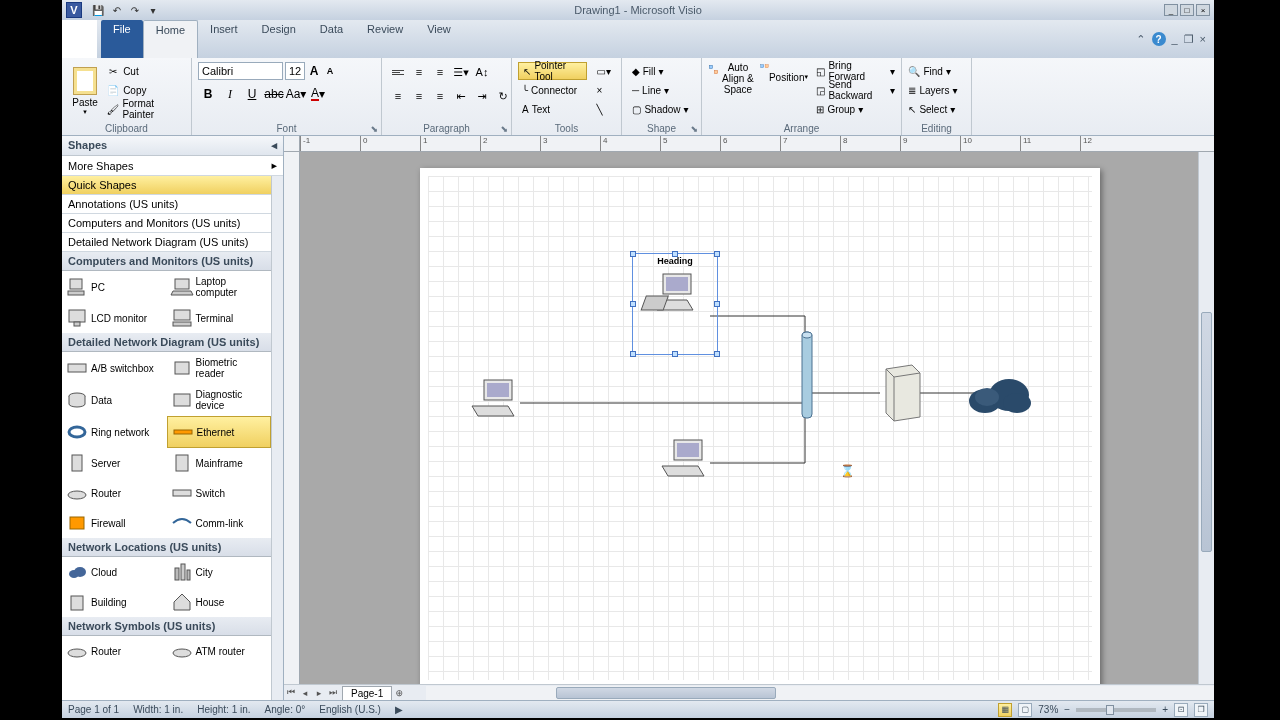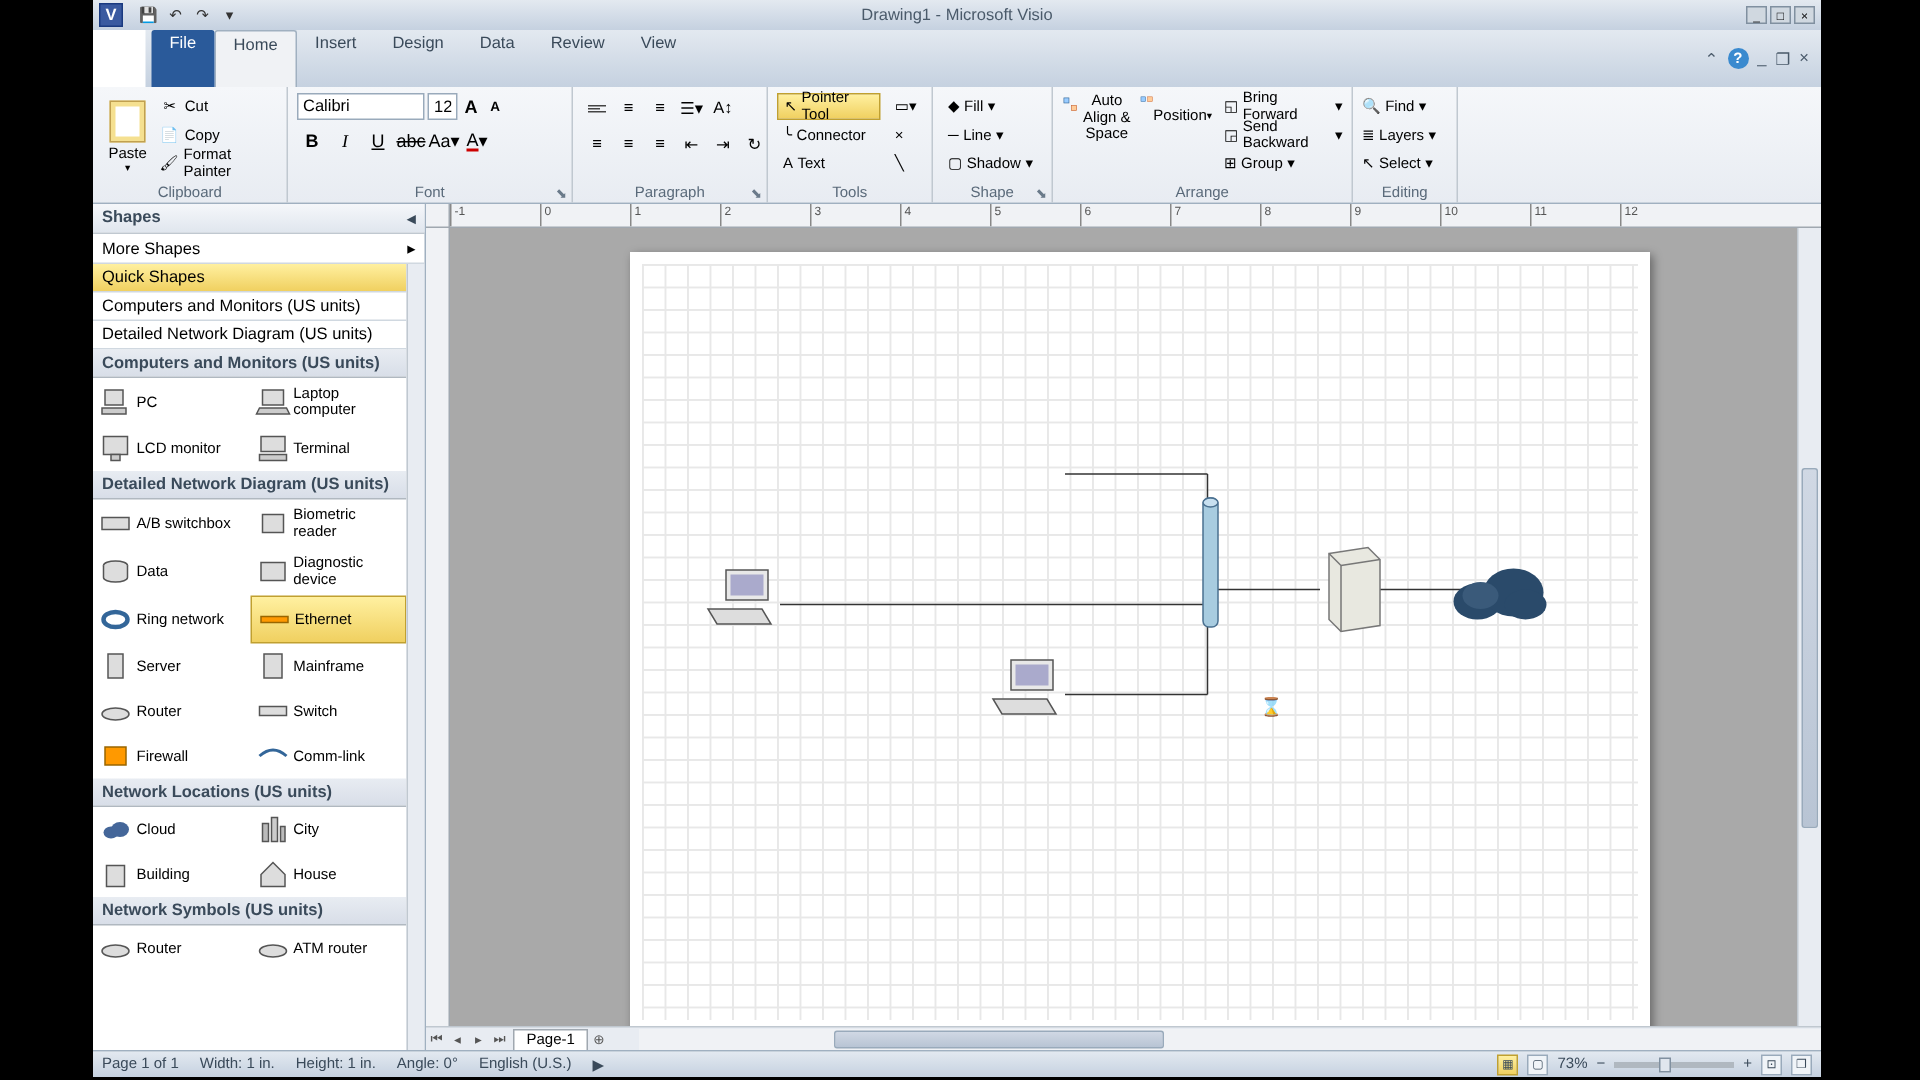--- a/index.html
+++ b/index.html
@@ -329,20 +329,21 @@
         <span>Shapes</span>
         <span>◂</span>
       </div>
       <div class="sp-cat">
           <span>More Shapes</span>
           <span>▸</span>
         </div>
       <div class="sp-body-wrap">
         <div class="sp-body">
           <div class="sp-cat yellow">Quick Shapes</div>
+          <div class="sp-cat">Annotations (US units)</div>
           <div class="sp-cat">Computers and Monitors (US units)</div>
           <div class="sp-cat">Detailed Network Diagram (US units)</div>
 
           <div class="sp-section">Computers and Monitors (US units)</div>
           <div class="sp-grid">
             <div class="sp-shape">
                 <div class="sp-ico">
                   <svg viewBox="0 0 22 20">
                     <rect x="4" y="2" width="12" height="10" fill="#ddd" stroke="#555"></rect>
                     <rect x="2" y="14" width="16" height="4" fill="#ccc" stroke="#555"></rect>
@@ -576,20 +577,41 @@
 
             <svg style="position:absolute;left:0;top:0;width:100%;height:100%;pointer-events:none">
               <line x1="100" y1="235" x2="385" y2="235" stroke="#333"></line>
               <line x1="385" y1="148" x2="385" y2="295" stroke="#333"></line>
               <line x1="290" y1="148" x2="385" y2="148" stroke="#333"></line>
               <line x1="290" y1="295" x2="385" y2="295" stroke="#333"></line>
               <line x1="385" y1="225" x2="460" y2="225" stroke="#333"></line>
               <line x1="500" y1="225" x2="560" y2="225" stroke="#333"></line>
             </svg>
 
+            <div class="dshape" style="left:215px;top:88px">
+              <div class="selected-box" style="left:-3px;top:-3px;width:86px;height:102px">
+                <div class="sel-handle" style="left:-3px;top:-3px"></div>
+                  <div class="sel-handle" style="right:-3px;top:-3px"></div>
+                <div class="sel-handle" style="left:-3px;bottom:-3px"></div>
+                  <div class="sel-handle" style="right:-3px;bottom:-3px"></div>
+                <div class="sel-handle" style="left:50%;top:-3px;margin-left:-3px"></div>
+                  <div class="sel-handle" style="left:50%;bottom:-3px;margin-left:-3px"></div>
+                <div class="sel-handle" style="left:-3px;top:50%;margin-top:-3px"></div>
+                  <div class="sel-handle" style="right:-3px;top:50%;margin-top:-3px"></div>
+              </div>
+              <div style="font-size:9px;font-weight:bold;text-align:center;width:80px">Heading</div>
+              <div class="computer-shape" style="margin-left:14px;margin-top:6px">
+                <svg viewBox="0 0 50 40">
+                    <rect x="14" y="2" width="28" height="20" fill="#e8e8e8" stroke="#555"></rect>
+                    <rect x="17" y="5" width="22" height="14" fill="#aac"></rect>
+                    <path d="M2 28 L38 28 L44 38 L8 38 Z" fill="#ddd" stroke="#555"></path>
+                    <rect x="6" y="24" width="22" height="14" fill="#ccc" stroke="#555" transform="skewX(-20)"></rect>
+                  </svg>
+              </div>
+            </div>
 
             <div class="dshape computer-shape" style="left:50px;top:210px">
               <svg viewBox="0 0 50 40">
                   <rect x="14" y="2" width="28" height="20" fill="#e8e8e8" stroke="#555"></rect>
                   <rect x="17" y="5" width="22" height="14" fill="#aac"></rect>
                   <path d="M2 28 L38 28 L44 38 L8 38 Z" fill="#ddd" stroke="#555"></path>
                 </svg>
             </div>
             <div class="dshape computer-shape" style="left:240px;top:270px">
               <svg viewBox="0 0 50 40">

